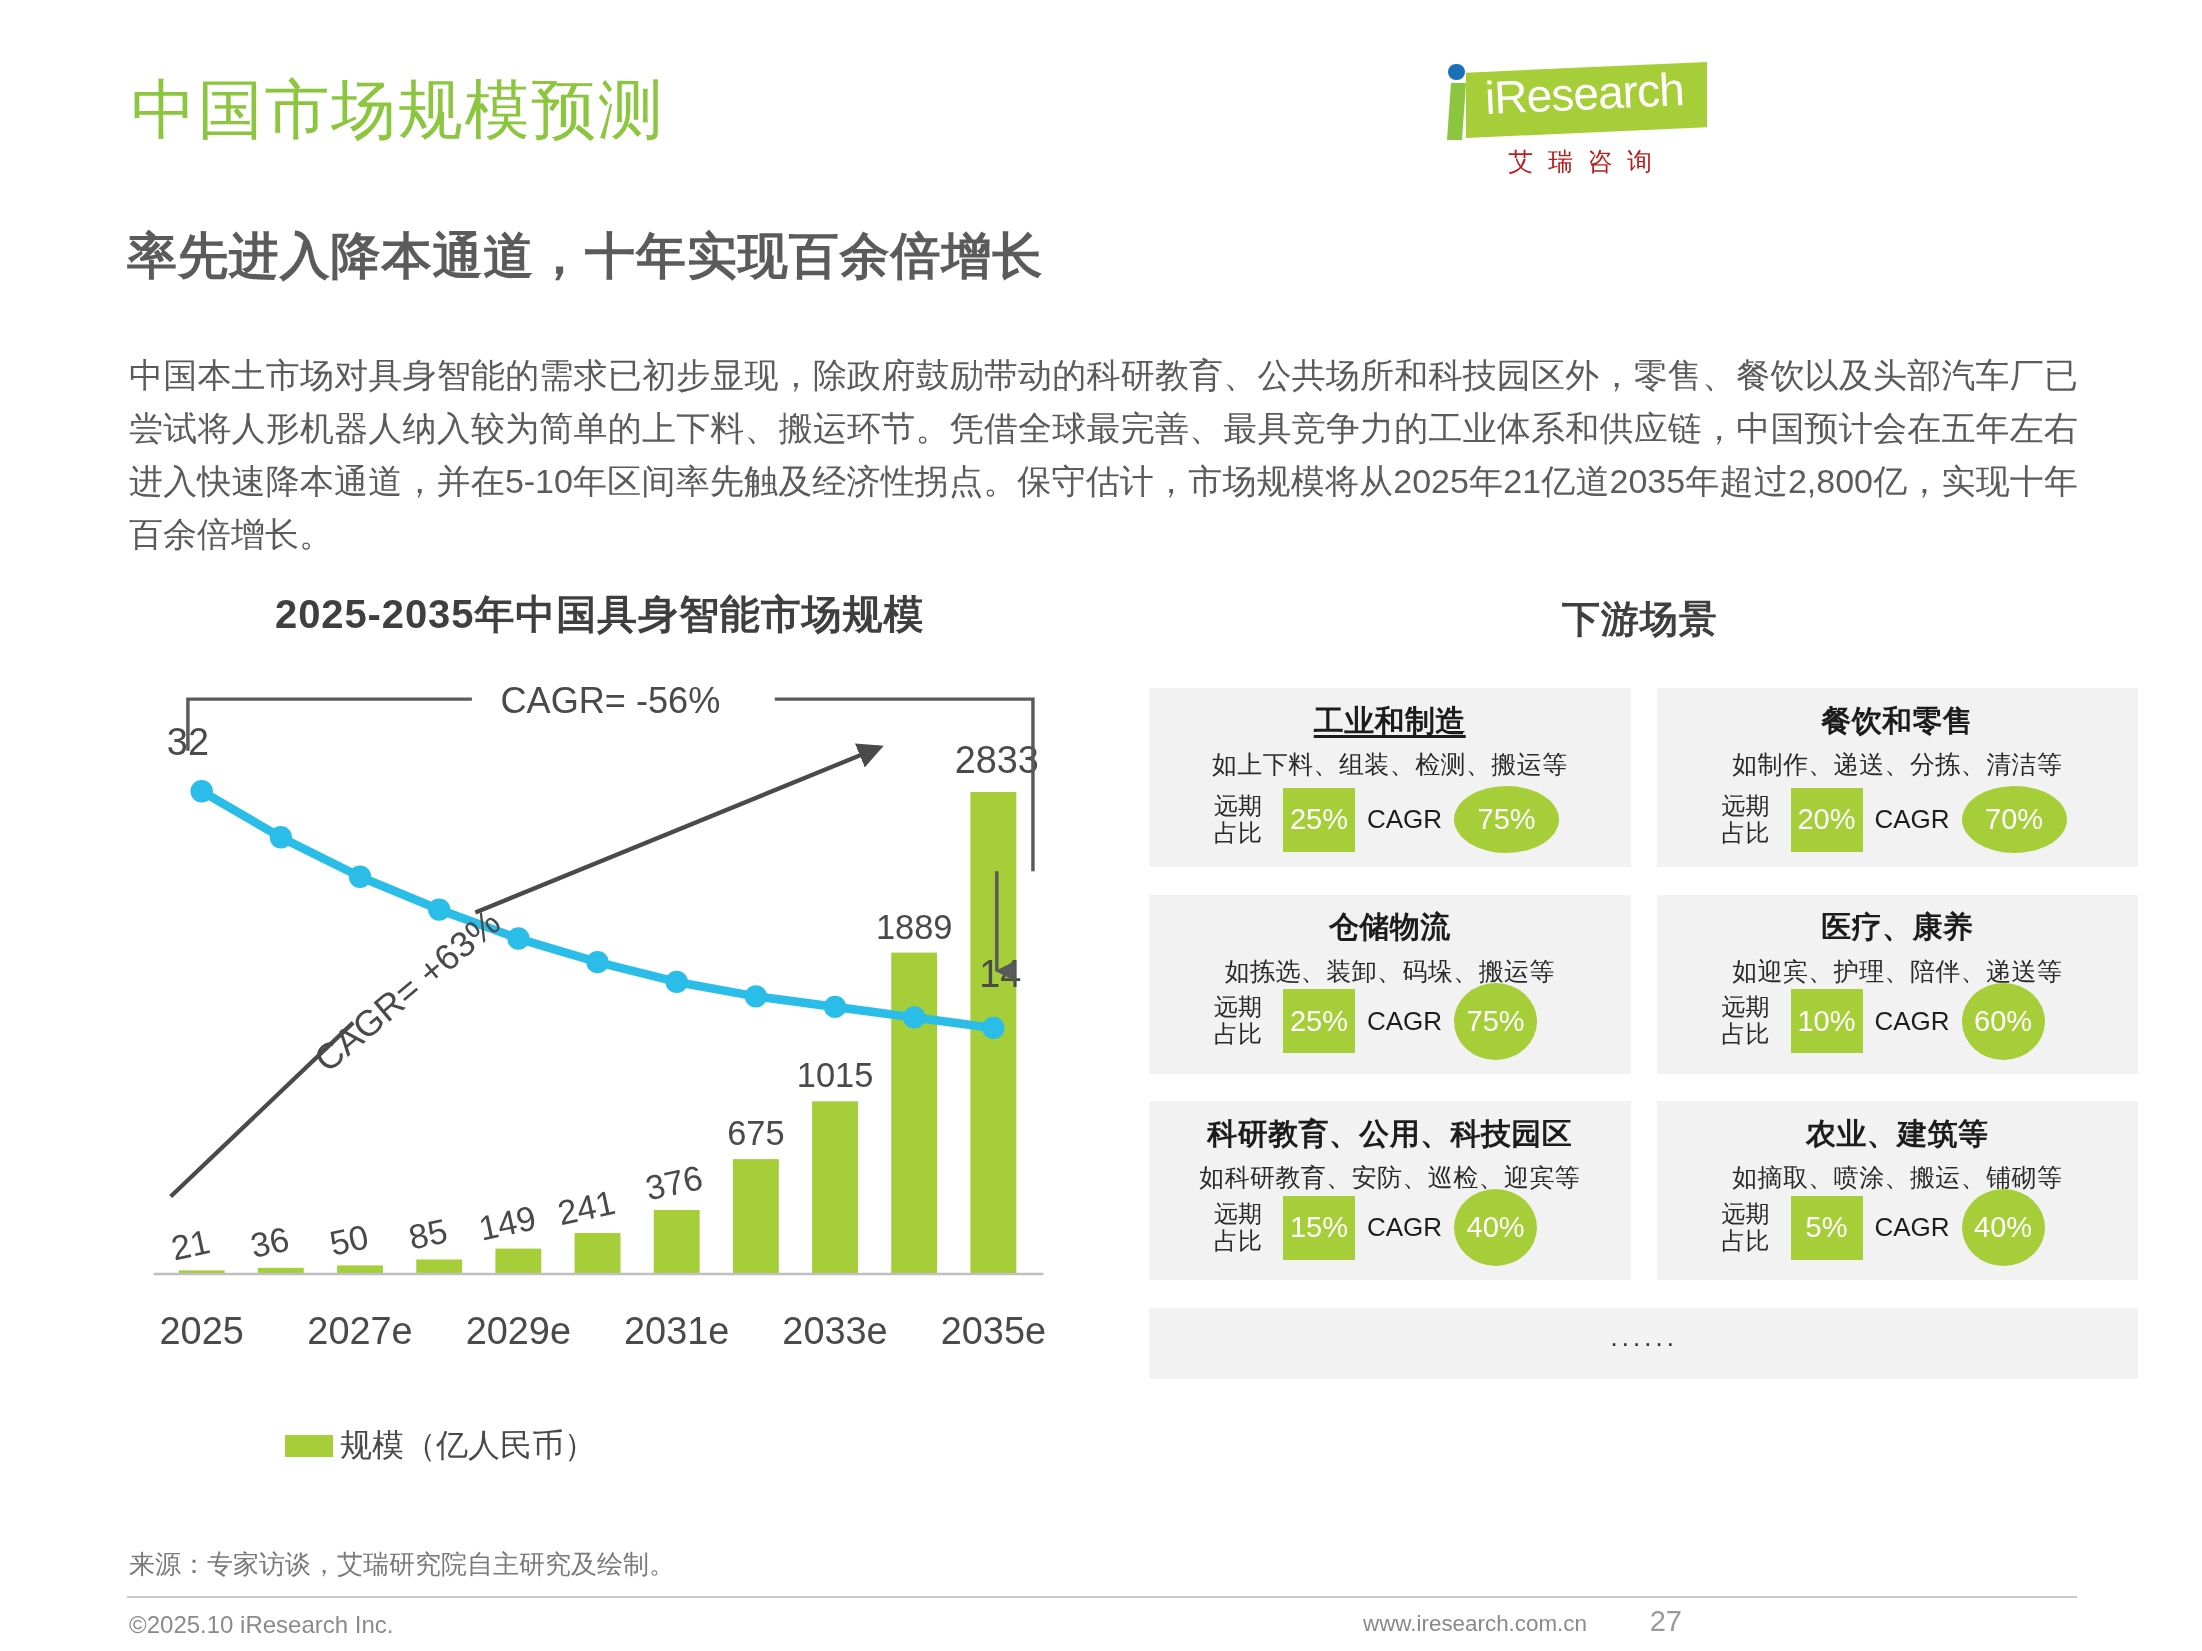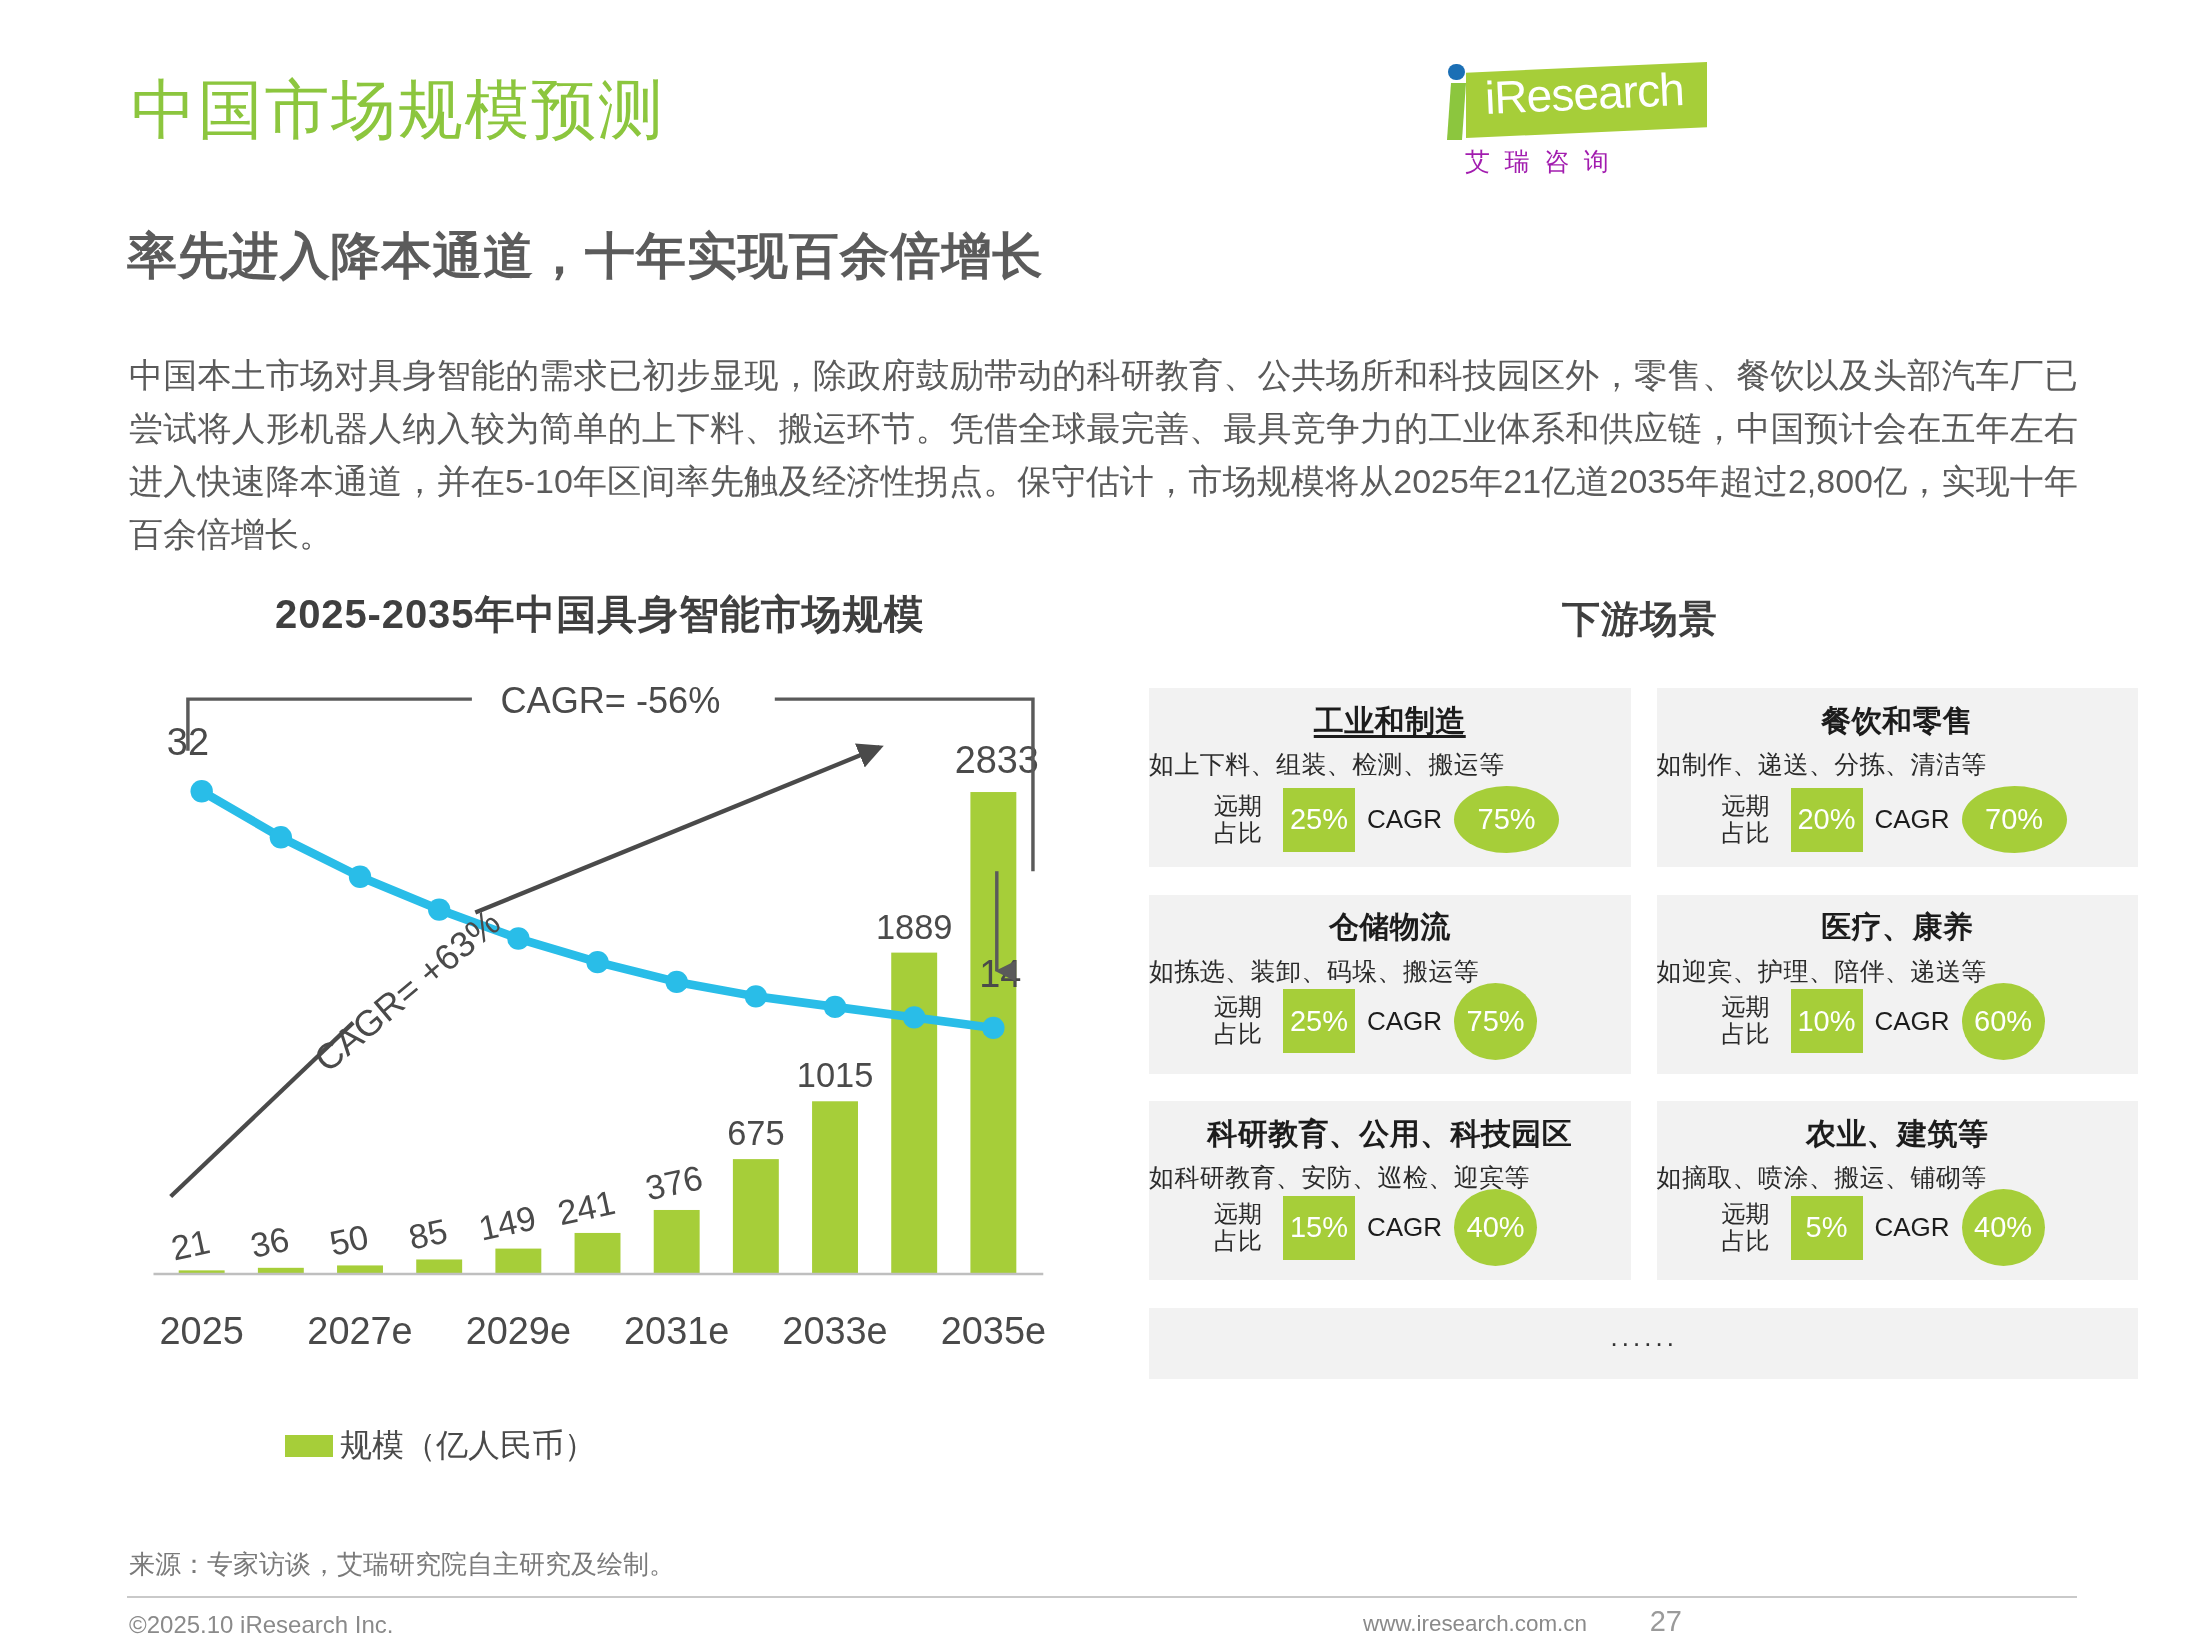--- a/index.html
+++ b/index.html
@@ -38,21 +38,21 @@
     position:absolute; left:16.3px; top:13.8px; width:16.3px; height:16.3px;
     border-radius:50%; background:#1B6FB5;
   }
   .logo-text {
     position:absolute; left:53px; top:20.6px; width:215px;
     font-size:46px; color:#ffffff; font-weight:400; letter-spacing:-0.9px;
     transform: rotate(-2.6deg); transform-origin: left center;
   }
   .logo-cn {
     position:absolute; left:33px; top:95px; width:245px;
-    font-size:25px; color:#a21caf; letter-spacing:14.6px; 
+    font-size:25px; color:#b91c1c; letter-spacing:14.6px; text-align:center;
   }
 
   
   .body-para {
     position:absolute; left:129px; top:349px; width:1949px;
     font-size:34px; line-height:53px; color:#5B5B5B; text-align:justify;
   }
 
   
   .chart-title {
@@ -82,21 +82,21 @@
   .card {
     width:482px; height:179px; background:#F2F2F2;
     padding-top:15.5px; position:relative;
   }
   .card-title {
     text-align:center; font-size:30px; font-weight:bold; color:#1C1C1C;
     letter-spacing:0.4px; line-height:1.15;
   }
   .card-title.underline { text-decoration: underline; text-underline-offset:4.3px; }
   .card-desc {
-    font-size:25px; color:#2A2A2A; margin-top:10.3px; letter-spacing:0.4px;
+    text-align:center; font-size:25px; color:#2A2A2A; margin-top:10.3px; letter-spacing:0.4px;
   }
   .card-metrics {
     position:absolute; left:31px; bottom:13.8px; right:17px;
     display:flex; align-items:center; gap:12px;margin-left:34px;
   }
   .m-label { font-size:24px; color:#2A2A2A; line-height:1.12; width:57px; }
   .m-square {
     width:72px; height:64px; background:#A6CE39;
     display:flex; align-items:center; justify-content:center;
     color:#fff; font-size:29px;

